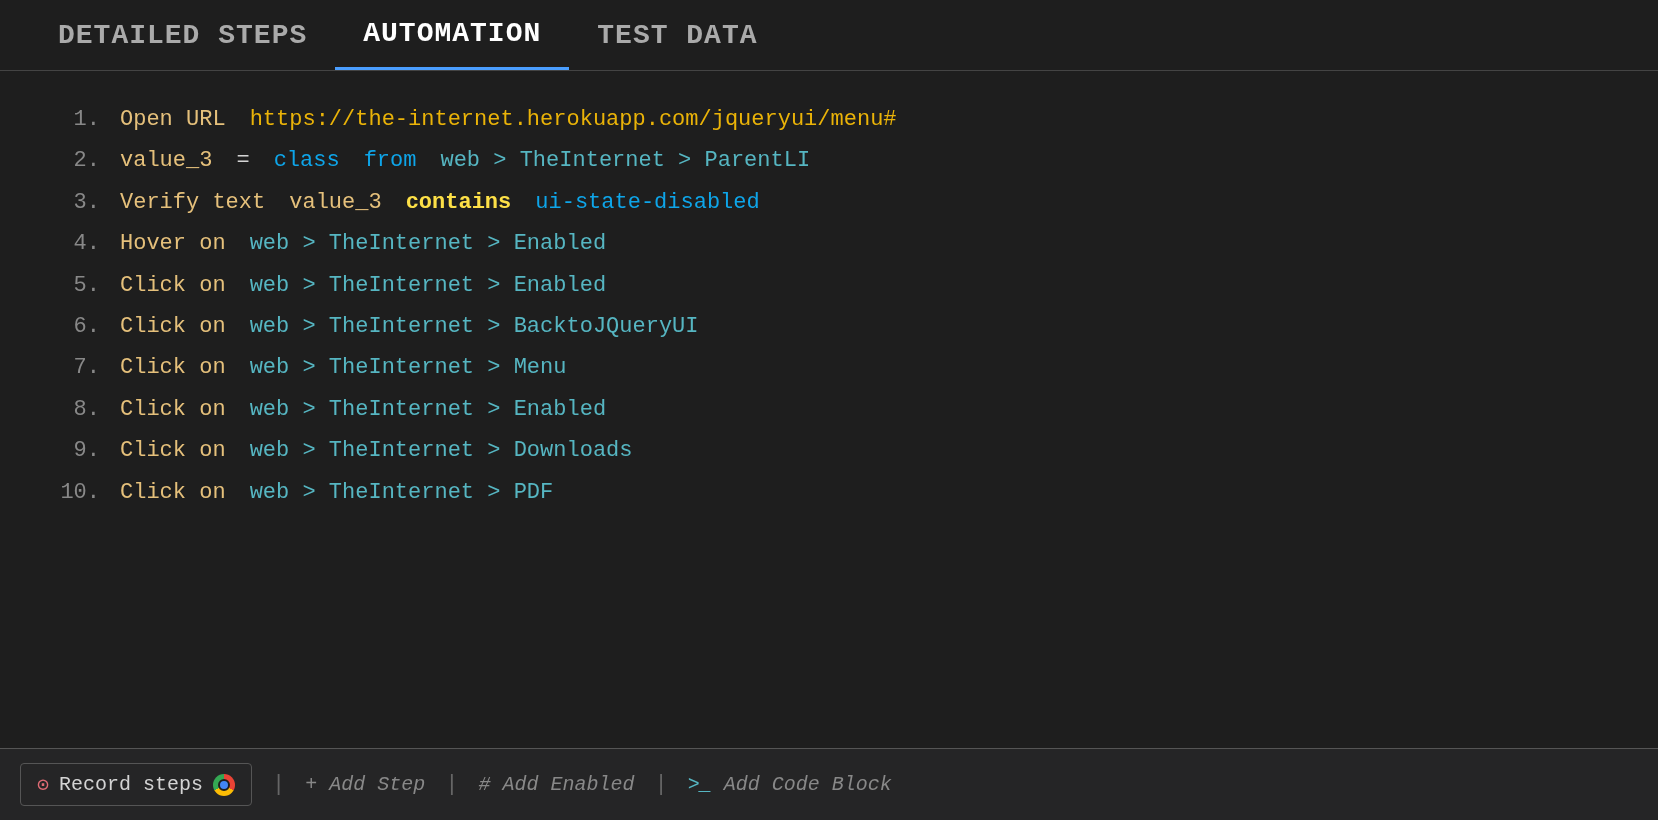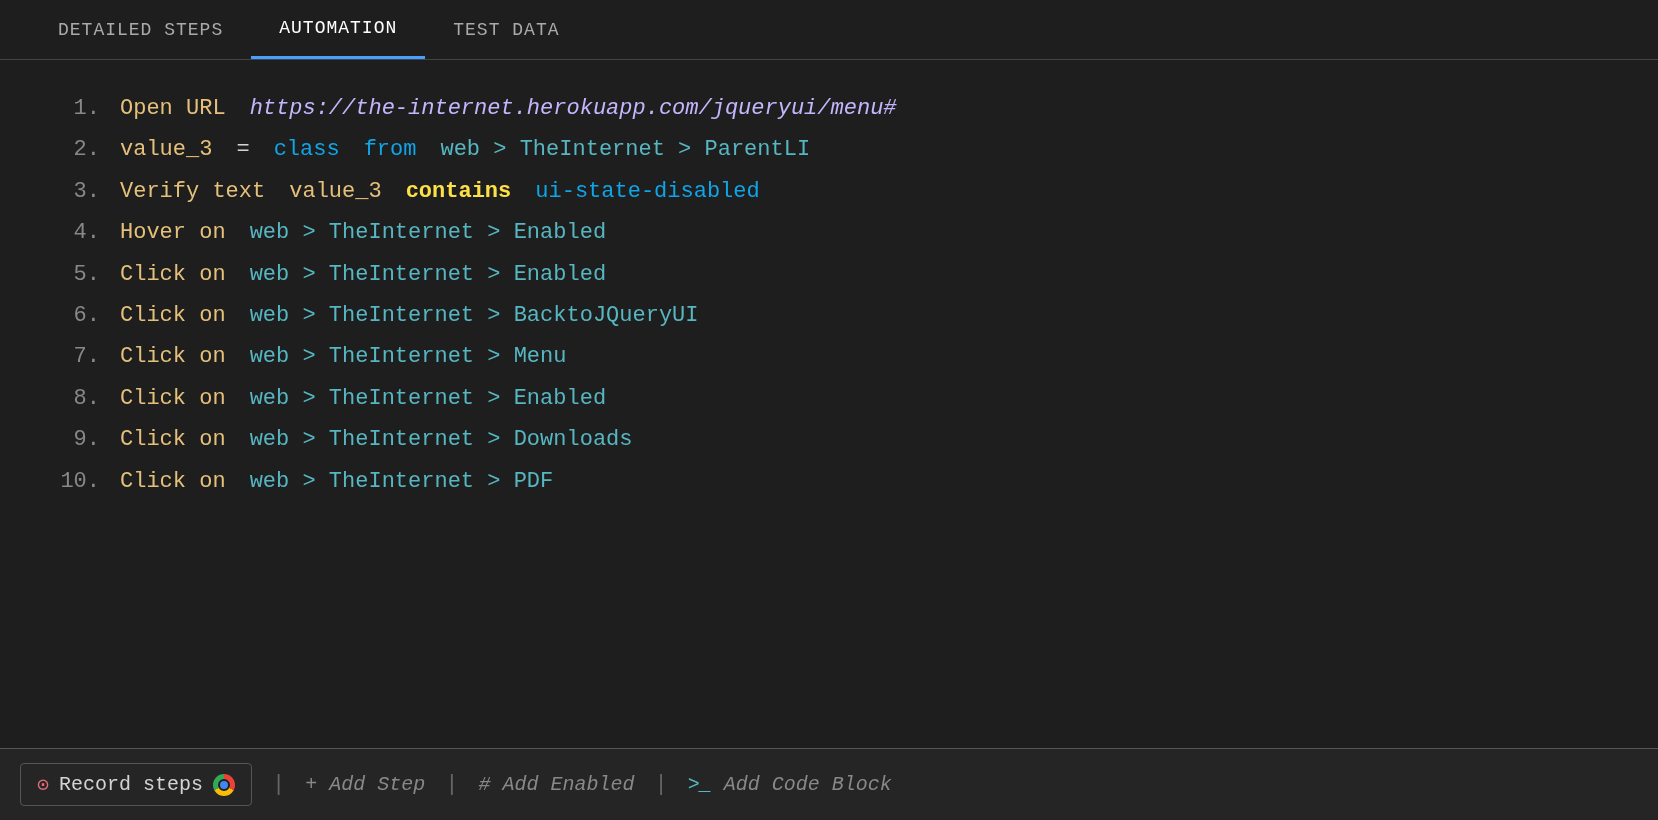--- a/index.html
+++ b/index.html
@@ -20,22 +20,22 @@
     .tabs {
       display: flex;
       align-items: center;
       border-bottom: 1px solid #444;
       padding: 0 30px;
       background-color: #1e1e1e;
     }
 
     .tab {
       padding: 18px 28px;
-      font-size: 18px;
-      font-weight: 400;
+      font-size: 28px;
+      font-weight: 700;
       letter-spacing: 1px;
       cursor: pointer;
       color: #aaa;
       text-transform: uppercase;
       position: relative;
       user-select: none;
     }
 
     .tab.active {
       color: #ffffff;
@@ -69,22 +69,21 @@
       flex-wrap: wrap;
       gap: 24px;
       flex: 1;
     }
 
     .kw-action {
       color: #e5c07b;
     }
 
     .kw-url {
-      color: #c4b5fd;
-      font-style: italic;
+      color: #eab308;
     }
 
     .kw-variable {
       color: #e5c07b;
     }
 
     .kw-operator {
       color: #d4d4d4;
     }
 

